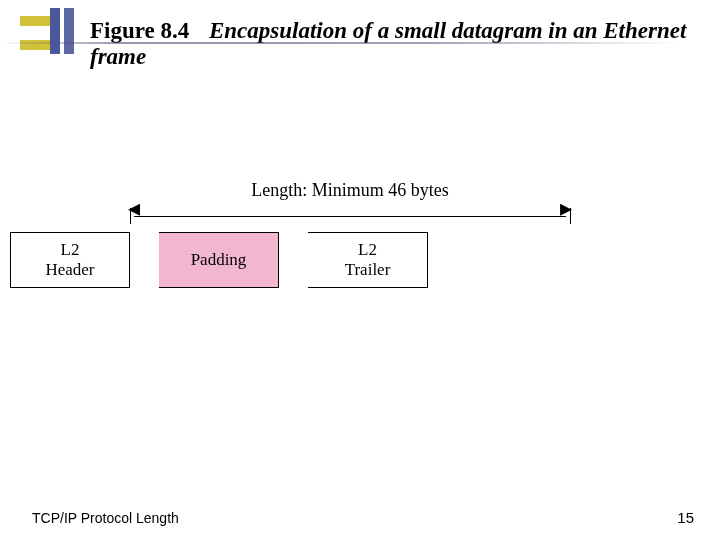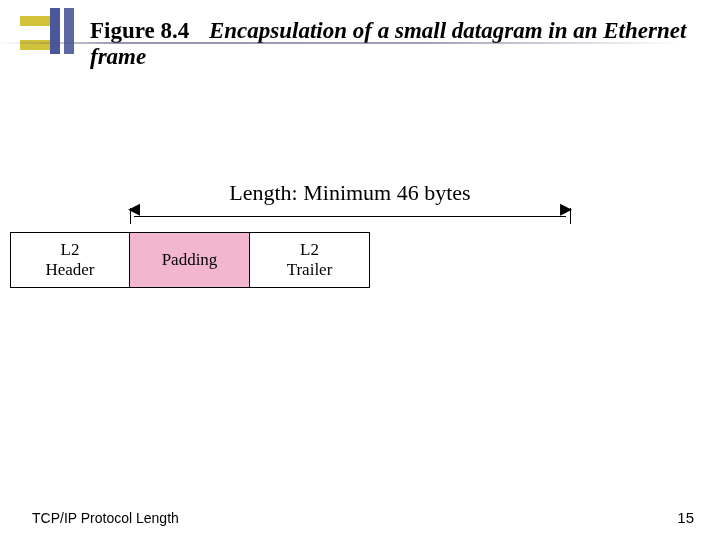--- a/index.html
+++ b/index.html
@@ -12,27 +12,27 @@
   .title-row { position: absolute; left: 90px; top: 18px; right: 20px; color: #000; font-size: 23px; }
   .title-row .fig { font-weight: bold; font-style: normal; margin-right: 14px; }
   .title-row .cap { font-weight: bold; font-style: italic; }
 
   .hr { position: absolute; left: 0; right: 0; top: 42px; height: 2px;
         background: linear-gradient(to right, rgba(0,0,0,0) 0, rgba(80,80,120,0.6) 120px, rgba(80,80,120,0.55) 420px, rgba(80,80,120,0) 680px); }
 
   
   .diagram { position: absolute; left: 10px; right: 10px; top: 210px; }
 
-  .span-label { position: absolute; left: 0; right: 0; top: -30px; text-align: center; font-size: 22px; color: #000; }
+  .span-label { position: absolute; left: 0; right: 0; top: -30px; text-align: center; font-size: 18px; color: #000; }
 
   .arrow-line { position: absolute; top: 6px; height: 0; border-top: 1.5px solid #000; }
   .arrow-head-l, .arrow-head-r { position: absolute; top: -14px; font-size: 24px; line-height: 24px; color: #000; font-family: Arial, sans-serif; }
   .tick { position: absolute; width: 0; border-left: 1.5px solid #000; top: -2px; height: 16px; }
 
-  .row { position: relative; display: flex; height: 56px; margin-top: 22px; }
+  .row { position: relative; display: flex; height: 56px; margin-top: 22px; gap: 29px; }
   .cell { border: 1.5px solid #000; display: flex; align-items: center; justify-content: center; font-size: 17px; text-align: center; }
   .cell + .cell { border-left: none; }
   .hdr { width: 120px; background: #fff; line-height: 1.15; }
   .data-wrap { width: 320px; background: #fff; position: relative; display: flex; align-items: center; justify-content: center; }
   .data-inner { border: 1.2px solid #000; width: 290px; height: 34px; display: flex; align-items: center; justify-content: center; }
   .pad { width: 120px; background: #f2b7cf; }
   .trl { width: 120px; background: #fff; line-height: 1.15; }
 
   .footer-left { position: absolute; left: 32px; bottom: 14px; font-family: Arial, Helvetica, sans-serif; font-size: 14px; color: #000; }
   .footer-right { position: absolute; right: 26px; bottom: 14px; font-family: Arial, Helvetica, sans-serif; font-size: 15px; color: #000; }

